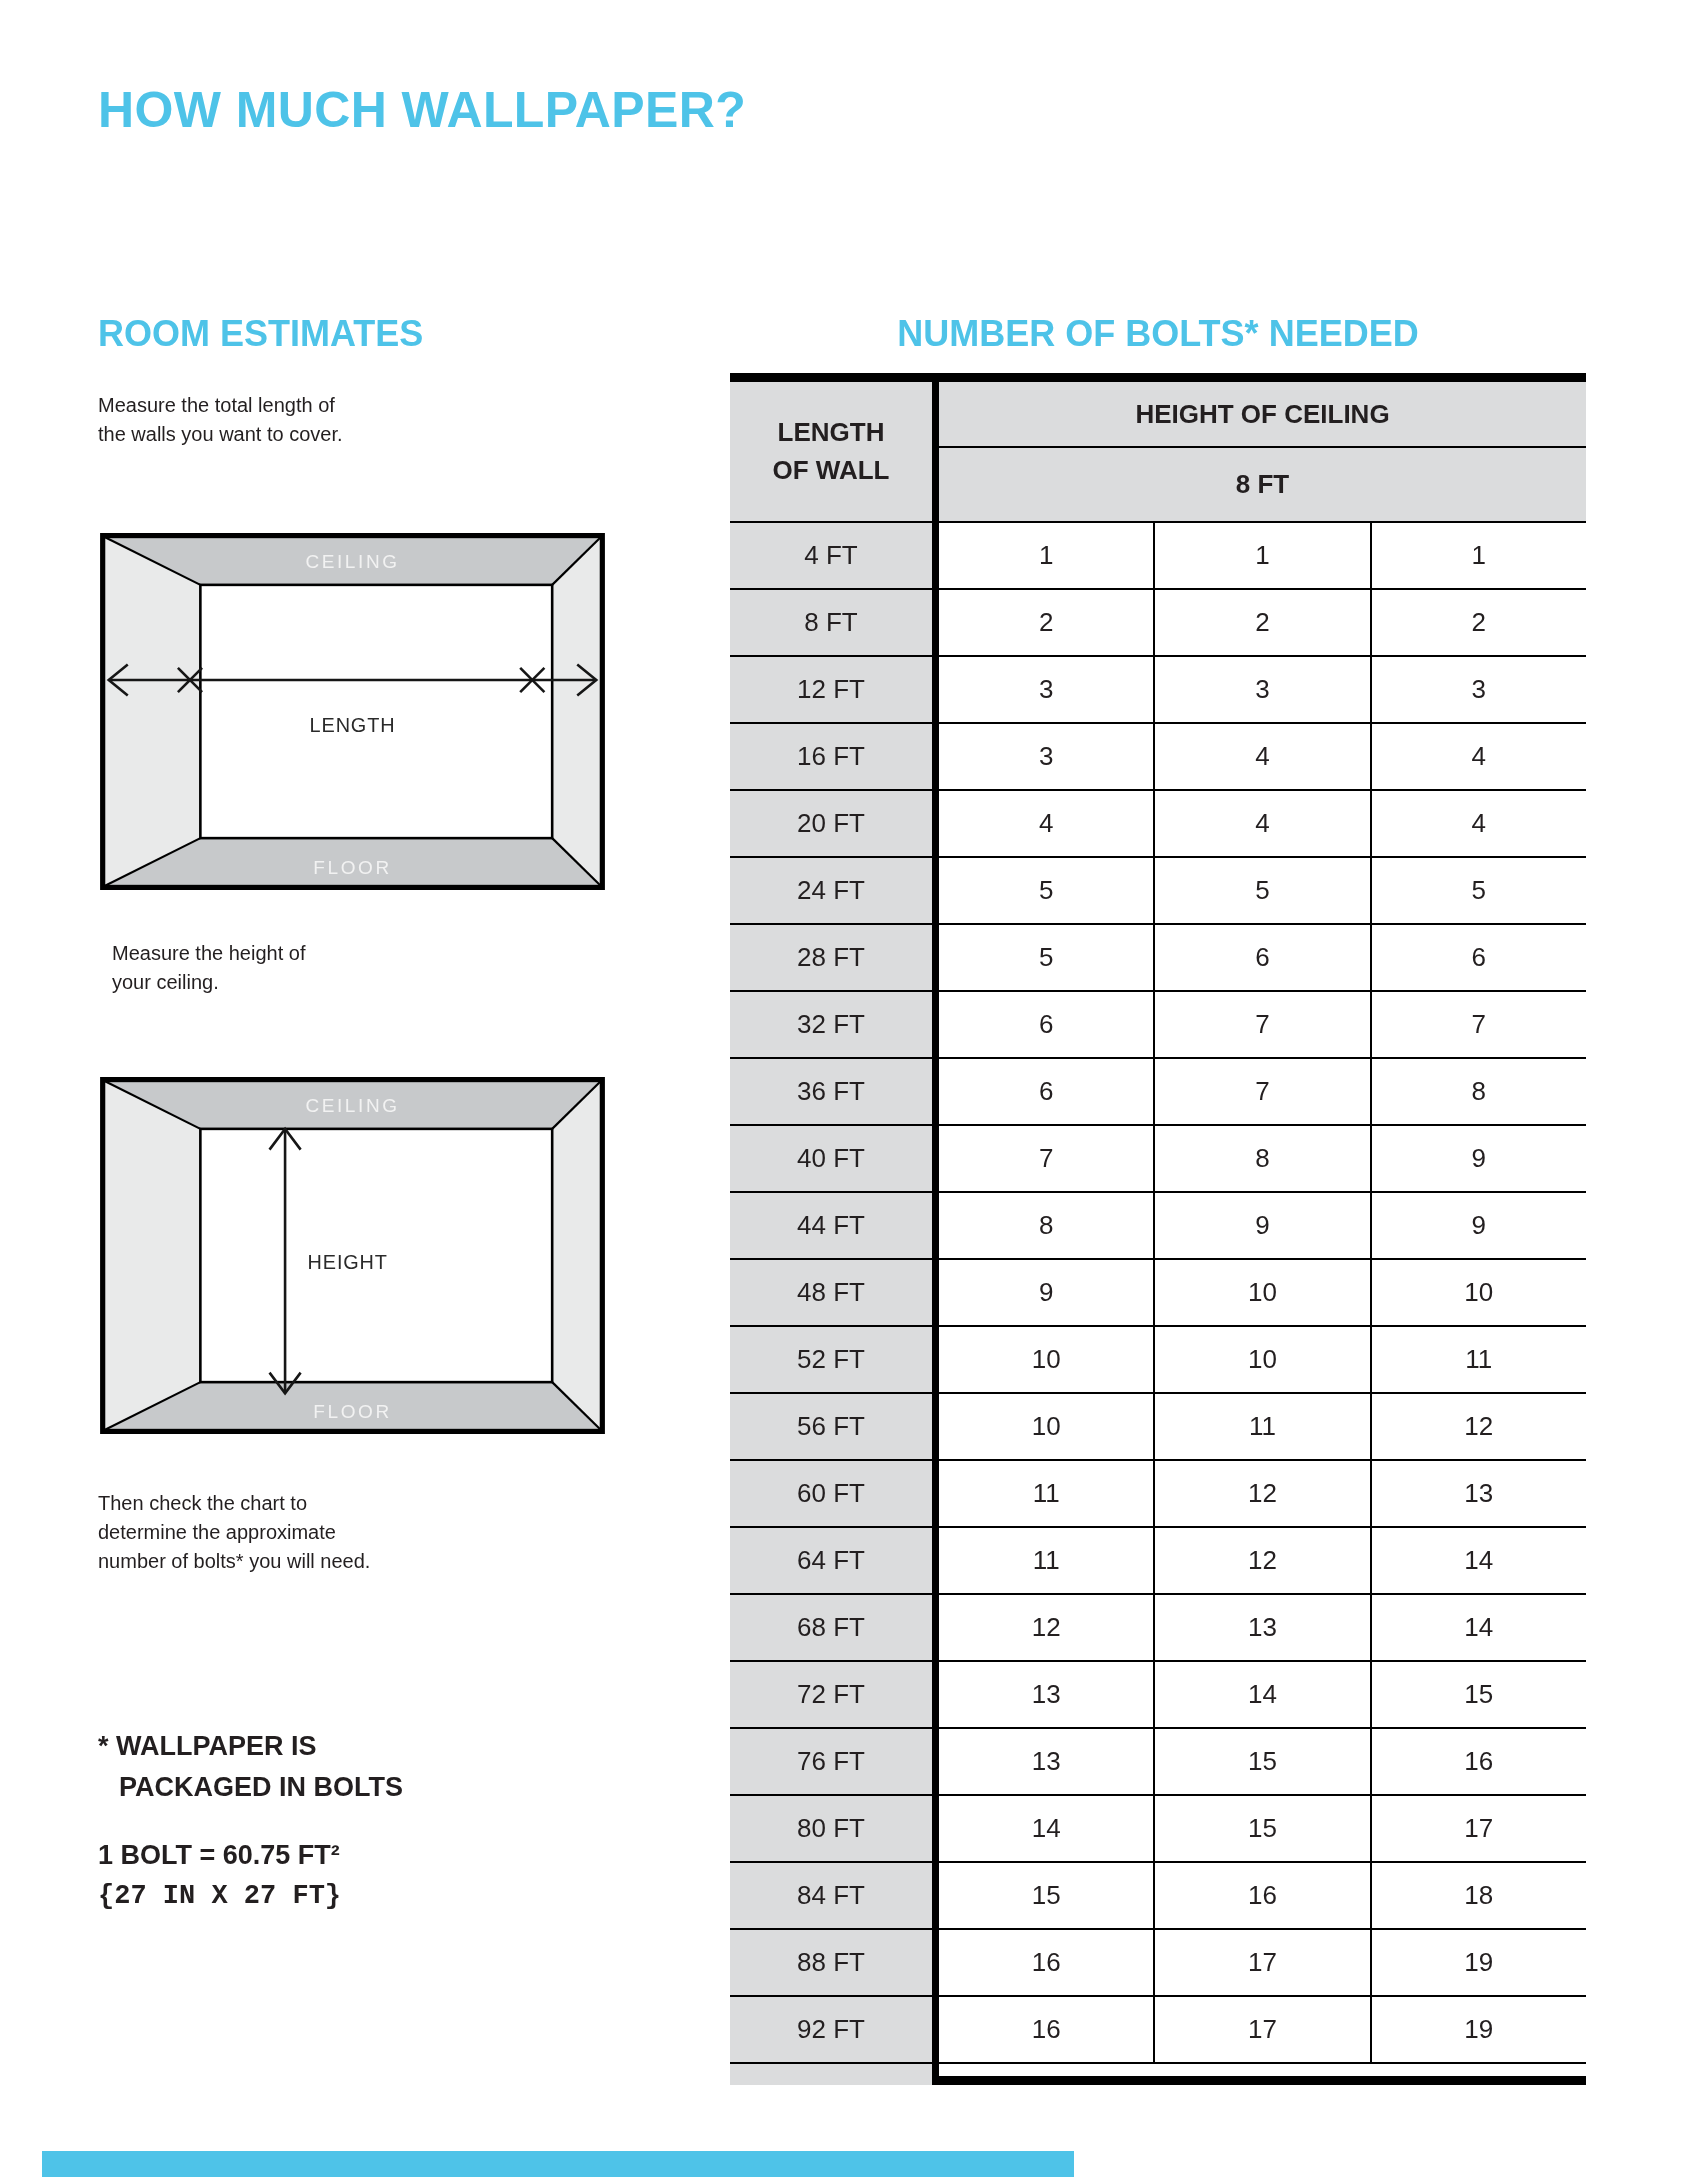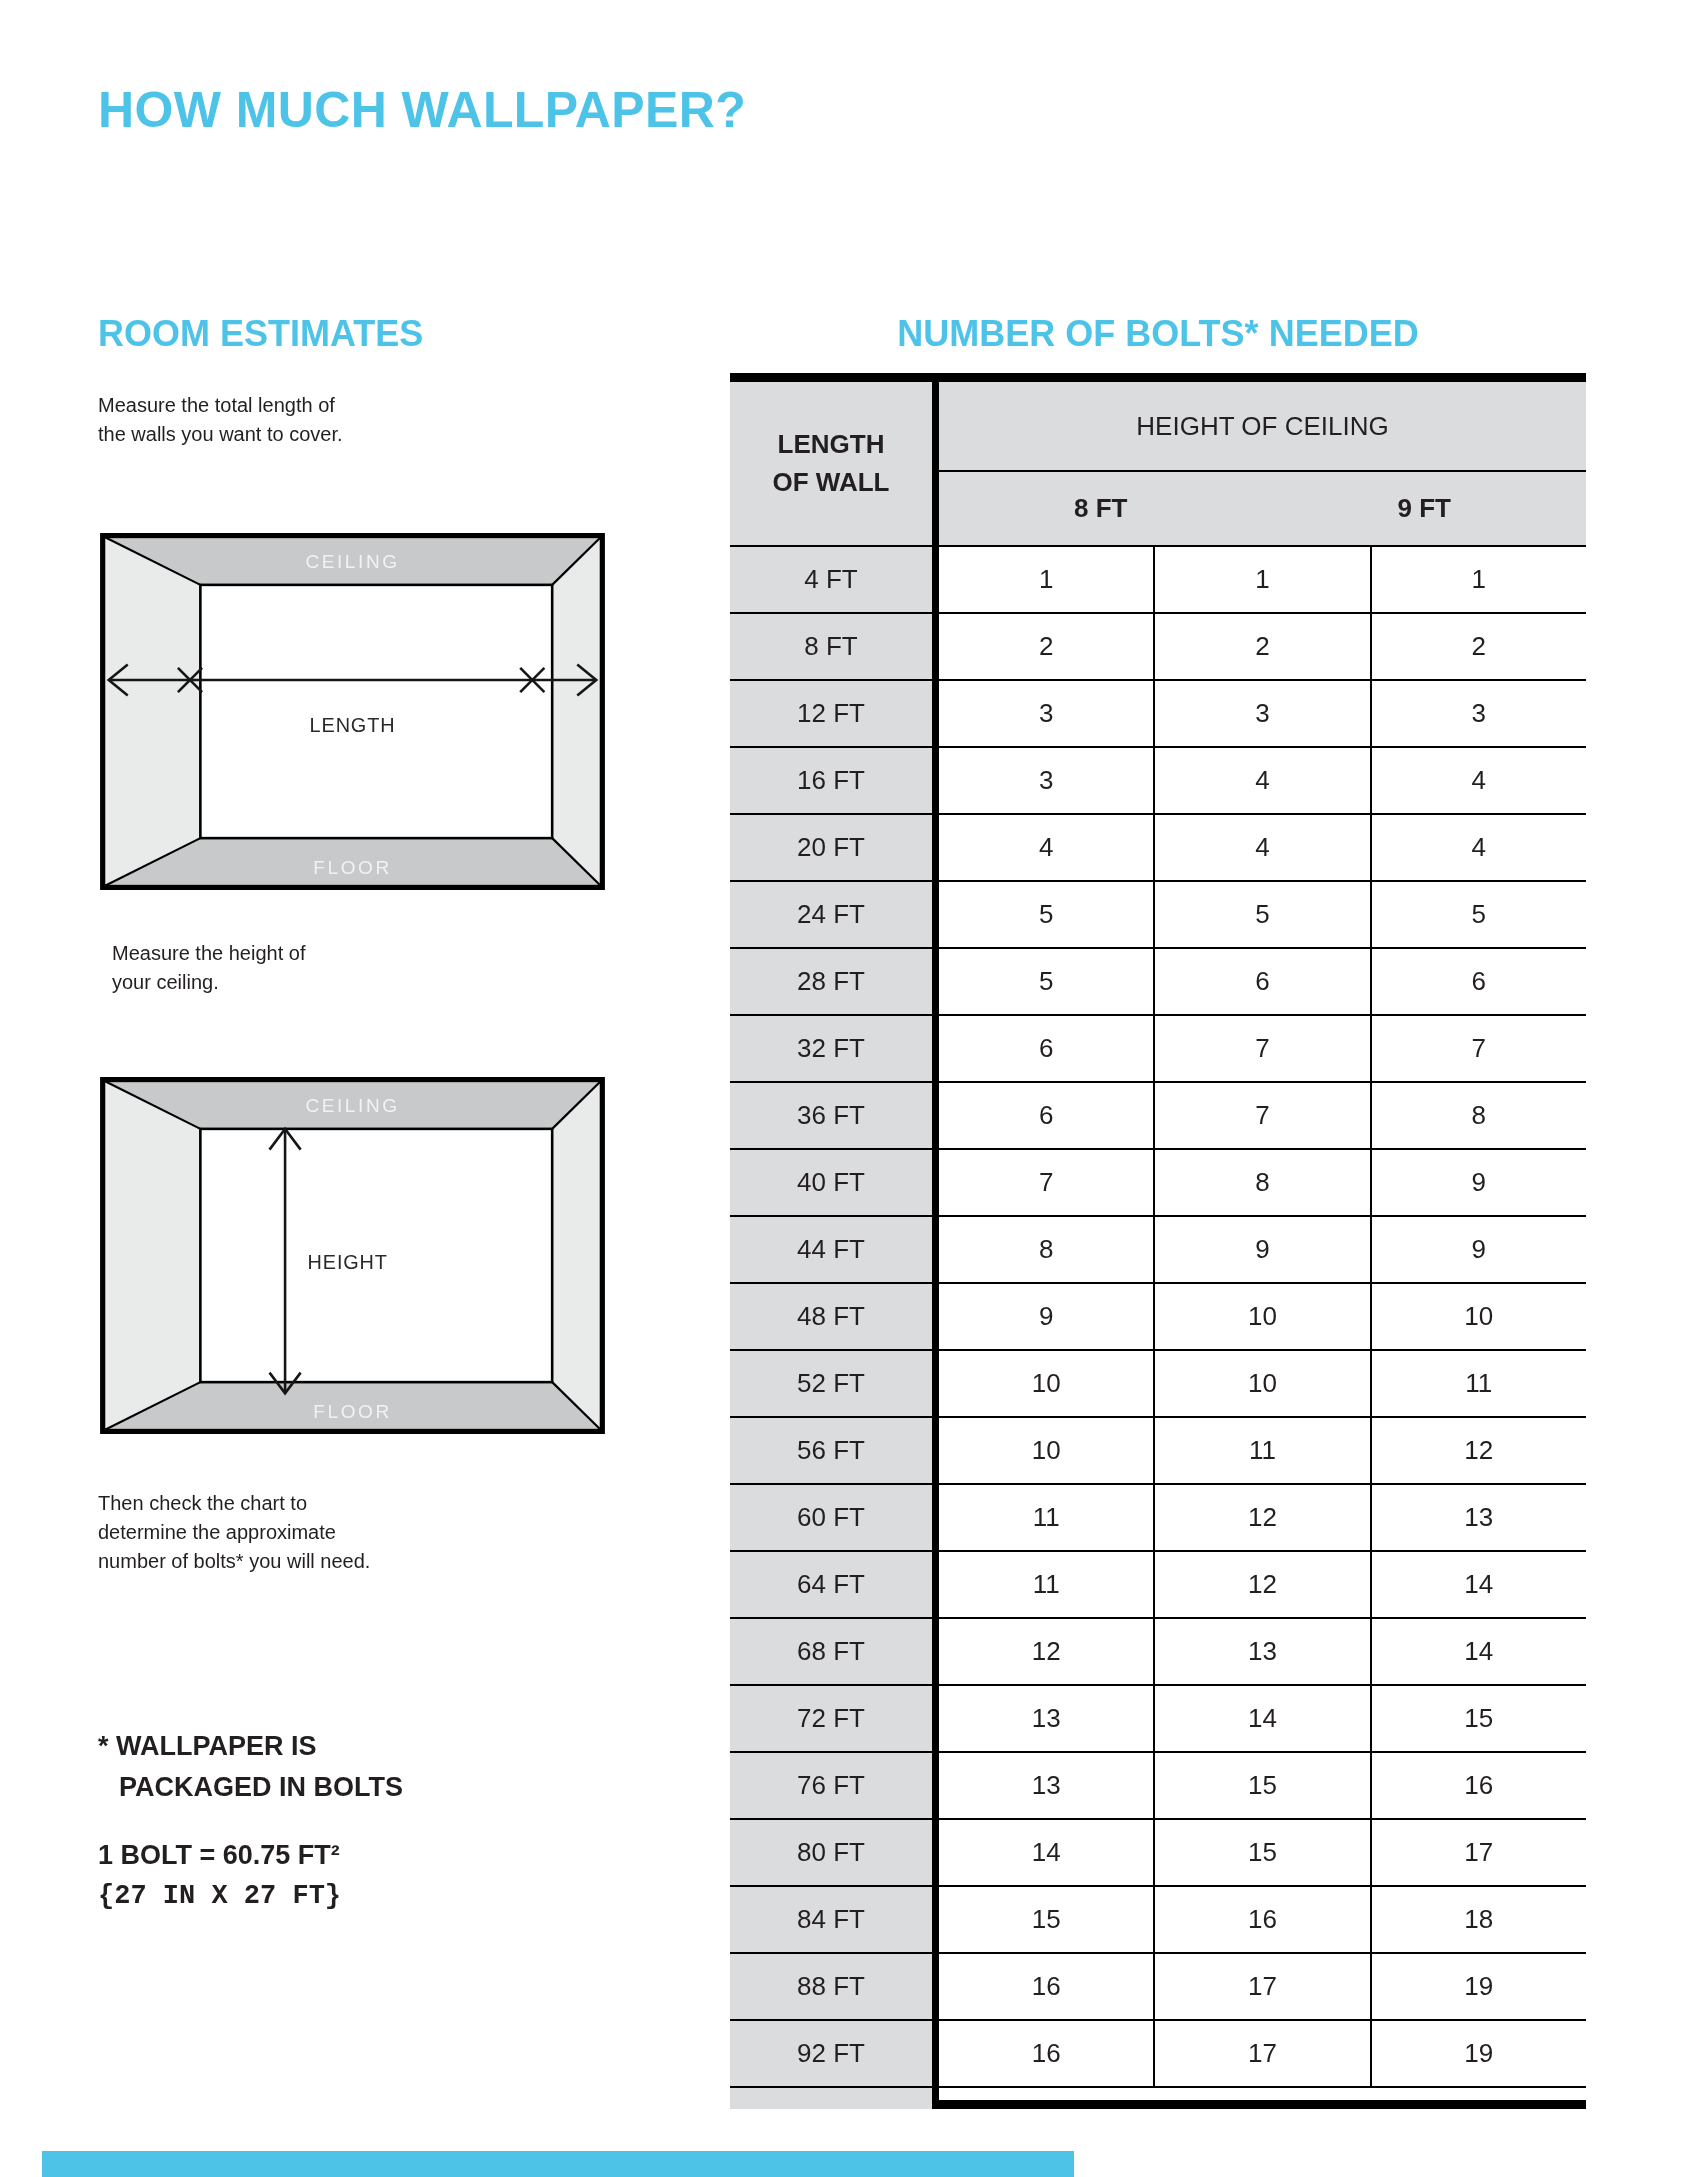--- a/index.html
+++ b/index.html
@@ -66,25 +66,25 @@
   .corner-cell {
     width:209px;
     background:var(--table-gray, #DBDCDD);
     border-right:7px solid var(--line, #000);
     display:flex; align-items:center; justify-content:center;
     text-align:center; font-weight:bold; line-height:1.45;
     white-space:pre-line;
   }
   .head-right { flex:1; }
   .group-head {
-    height:90px;
+    height:66px;
     background:var(--table-gray, #DBDCDD);
     border-bottom:2.6px solid var(--line, #000);
     display:flex; align-items:center; justify-content:center;
-    font-weight:normal;
+    font-weight:bold;
   }
   .sub-heads { height:73px; background:var(--table-gray, #DBDCDD); display:flex; }
   .sub-heads span {
     flex:1; display:flex; align-items:center; justify-content:center;
     font-weight:bold;
   }
   .trow { display:flex; height:67px; border-bottom:2.6px solid var(--line, #000); }
   .row-label {
     width:209px;
     background:var(--table-gray, #DBDCDD);
@@ -178,21 +178,20 @@
 <p id="bolt-dims" class="abs bold-note">{27 IN X 27 FT}</p>
 
 <div class="bolt-table">
   <div class="thead">
     <div class="corner-cell">LENGTH
 OF WALL</div>
     <div class="head-right">
       <div class="group-head">HEIGHT OF CEILING</div>
       <div class="sub-heads">
         <span>8 FT</span>
-        <span>9 FT</span>
       </div>
     </div>
   </div>
   <div class="tbody">
   <div class="trow">
     <div class="row-label">4 FT</div>
     <div class="row-val">1</div>
     <div class="row-val">1</div>
     <div class="row-val">1</div>
   </div>

